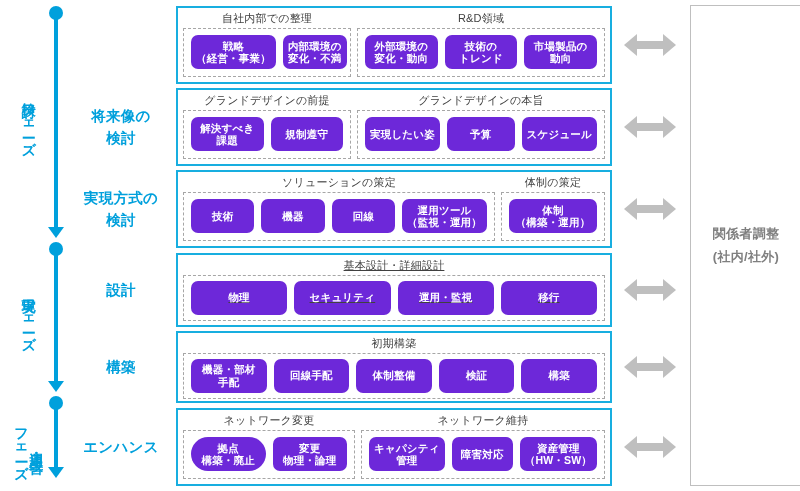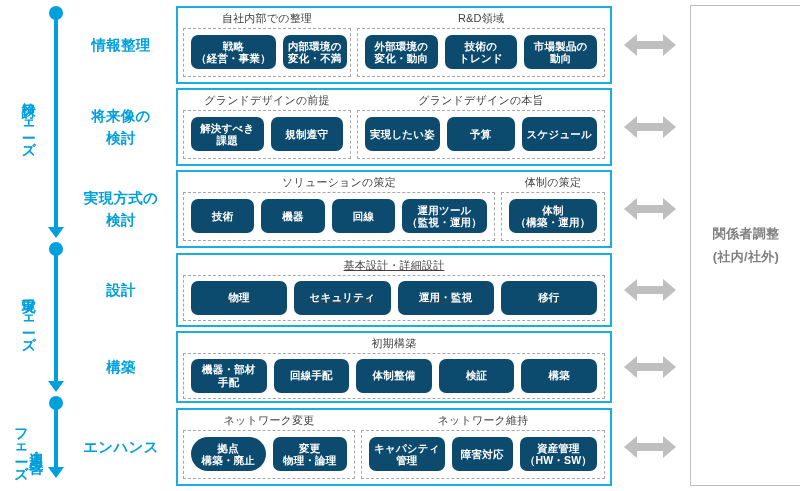--- a/index.html
+++ b/index.html
@@ -124,21 +124,21 @@
     border: 1.4px dashed #A6A6A6;
     display: flex;
     flex-direction: row;
     align-items: center;
     justify-content: space-around;
     gap: 7px;
     padding: 5px 7px;
     width: 100%;
   }
   .chip {
-    background: #0c4a6e;
+    background: #6d28d9;
     color: #ffffff;
     border-radius: 7px;
     font-size: 10.5px;
     font-weight: bold;
     line-height: 1.22;
     text-align: center;
     display: flex;
     flex-direction: column;
     align-items: center;
     justify-content: center;
@@ -227,23 +227,20 @@
 
     <div class="tl-dot" style="top:396px;"></div>
     <div class="tl-axis" style="top:403px;height:64px;"></div>
     <div class="tl-head" style="top:467px;"></div>
     <div class="tl-label-stack" style="top:404px;height:84px;">
       <span>運用・改善</span>
       <span>フェーズ</span>
     </div>
   </div>
 
-  <div class="phase-name" style="top:6px;height:78px;">
-    <div>情報整理</div>
-  </div>
   <div class="phase-name" style="top:88px;height:78px;">
     <div>将来像の</div>
     <div>検討</div>
   </div>
   <div class="phase-name" style="top:170px;height:78px;">
     <div>実現方式の</div>
     <div>検討</div>
   </div>
   <div class="phase-name" style="top:253px;height:74px;">
     <div>設計</div>

